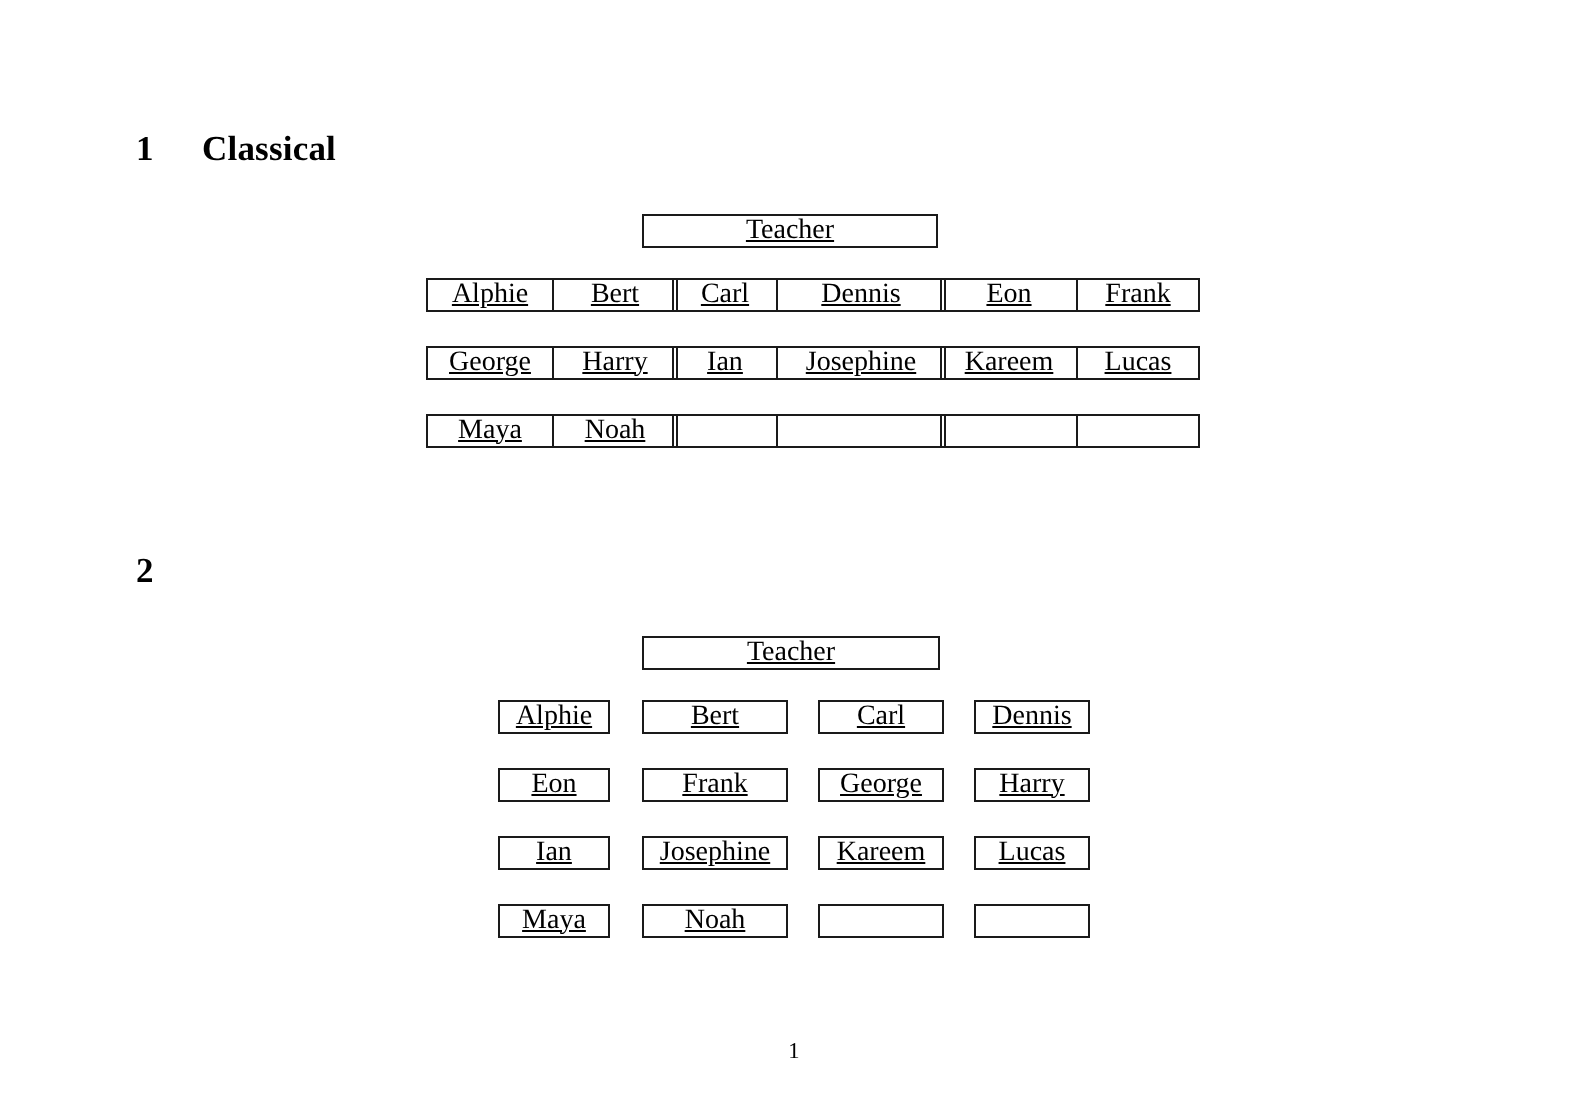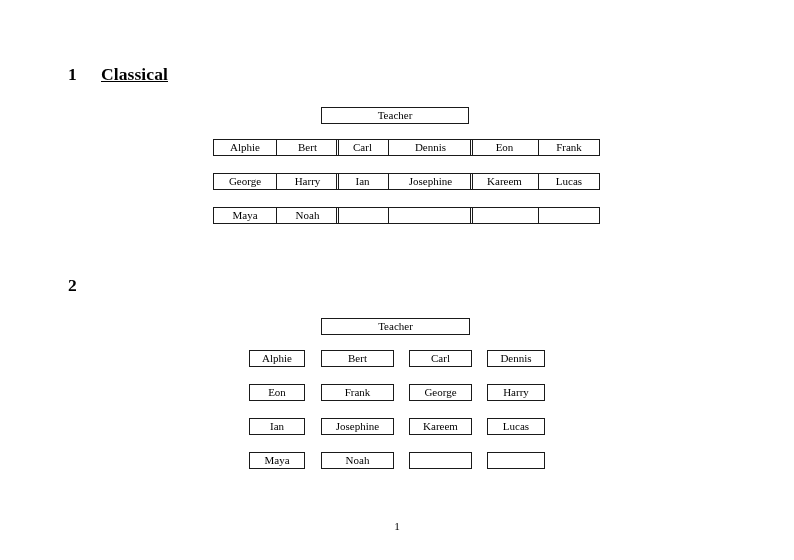--- a/index.html
+++ b/index.html
@@ -30,33 +30,33 @@
     font-size: 17.5px;
     letter-spacing: 0.1px;
     white-space: nowrap;
   }
   .section-number {
     width: 33px;
     flex: 0 0 33px;
   }
   .section-title {
     flex: 0 0 auto;
-    text-decoration: underline;
   }
 
   #heading-classical   { left: 68px; top: 64px; }
   #heading-distributed { left: 68px; top: 275px; }
 
   
   .tbl {
     position: absolute;
     border-collapse: collapse;
     table-layout: fixed;
-    font-size: 11px;
+    font-size: 14px;
     line-height: 1;
+    text-decoration: underline;
   }
   .tbl td {
     border: 1px solid #1a1a1a;
     height: 15px;
     padding: 0 4px;
     text-align: center;
     vertical-align: middle;
     white-space: nowrap;
     overflow: hidden;
   }

